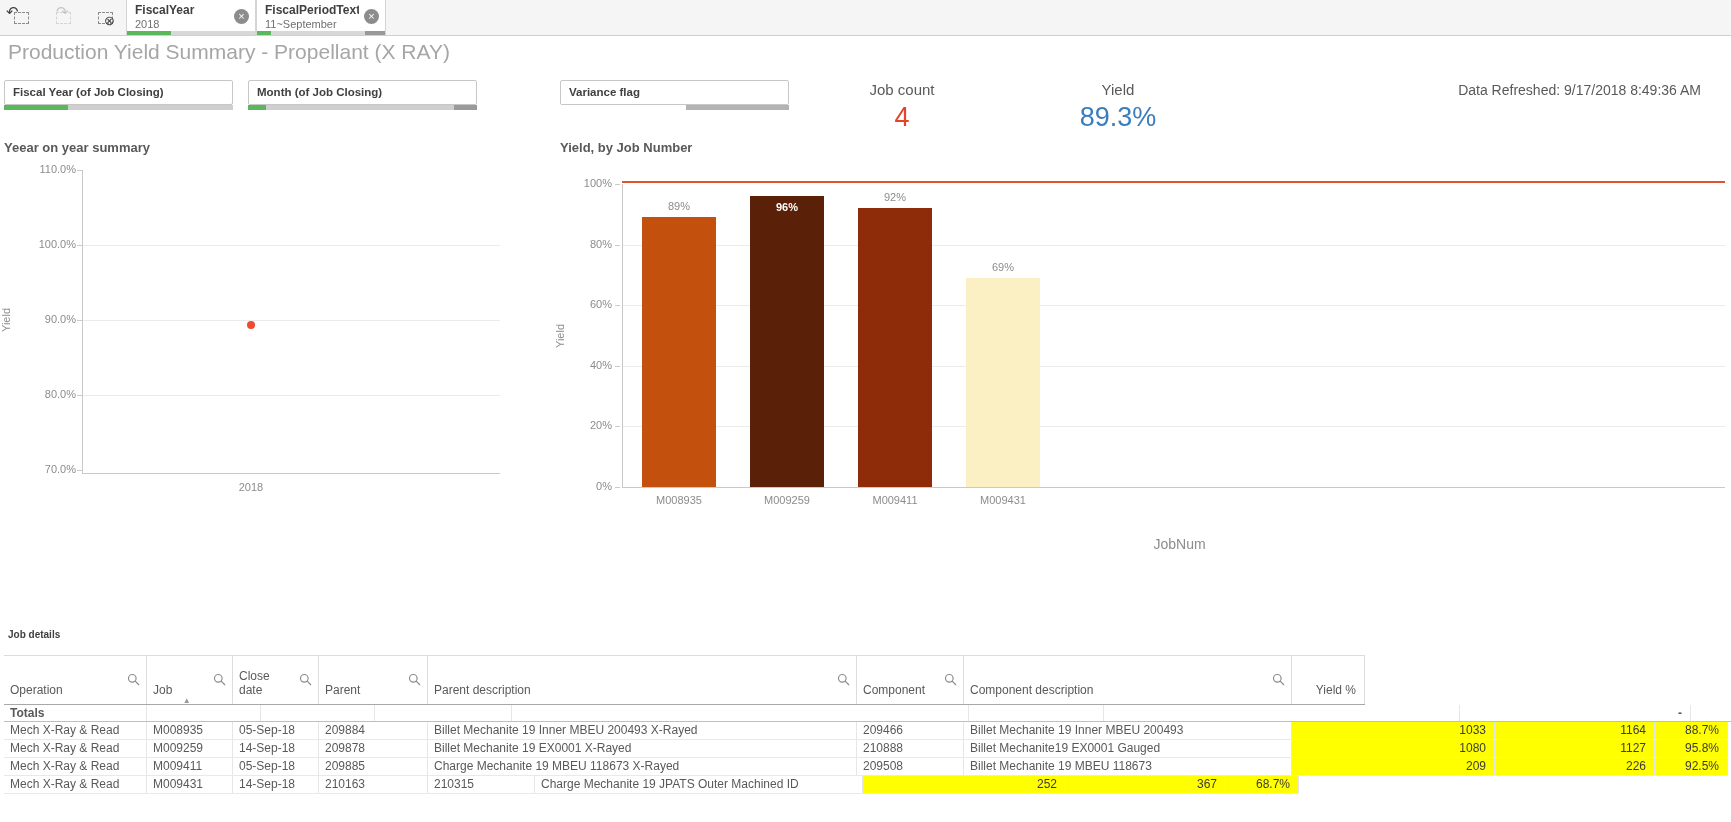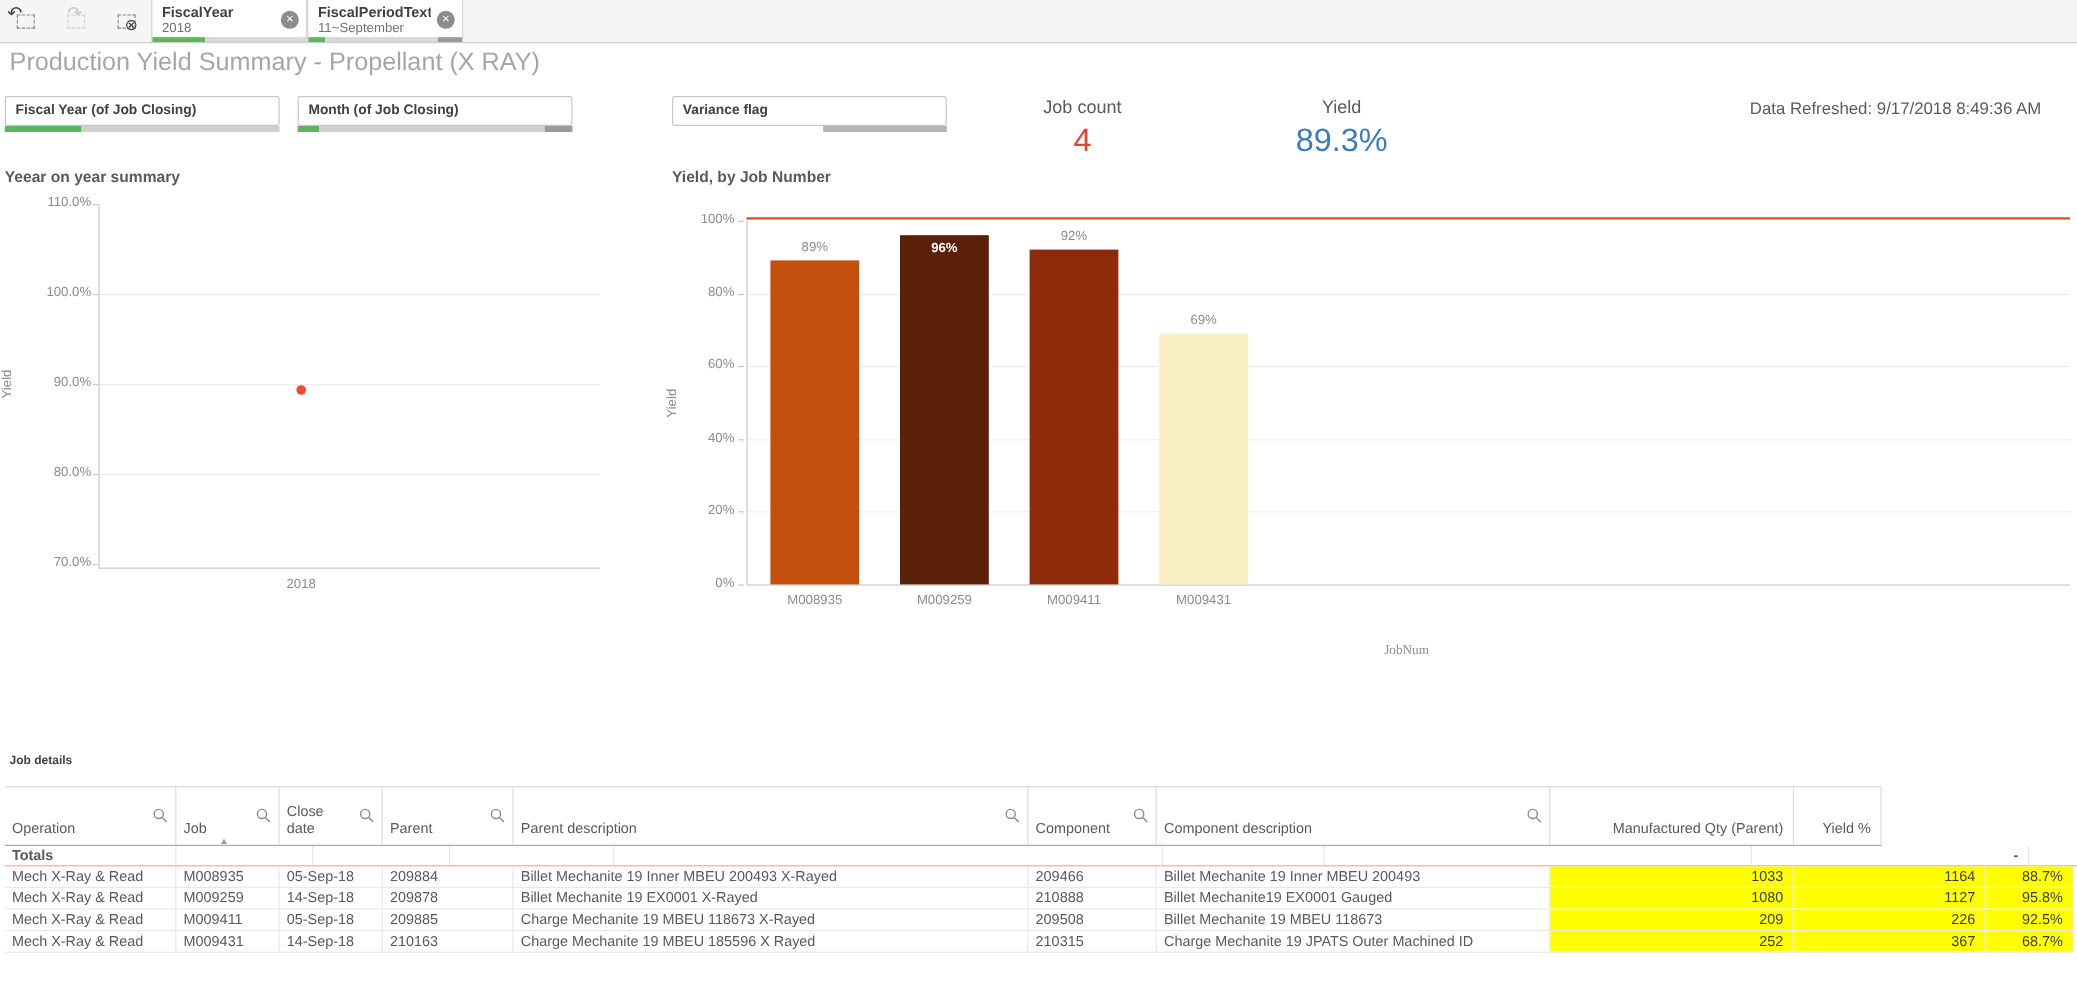--- a/index.html
+++ b/index.html
@@ -38,21 +38,21 @@
   #yoy-chart { left:0; top:138px; width:555px; height:380px; }
   #bar-chart { left:560px; top:138px; width:1171px; height:430px; }
   .chart-title { position:absolute; left:4px; top:2px; font-size:13px; font-weight:bold; color:#595959; }
   #bar-chart .chart-title { left:0; }
   .ytick { position:absolute; width:50px; text-align:right; font-size:11px; color:#8c8c8c; }
   .tickmark { position:absolute; height:1px; background:#c9c9c9; }
   .gridline { position:absolute; height:1px; background:#ebebeb; }
   .axisline-v { position:absolute; width:1px; background:#c9c9c9; }
   .axisline-h { position:absolute; height:1px; background:#c9c9c9; }
   .ylab { position:absolute; font-size:11px; color:#8c8c8c; transform:rotate(-90deg); transform-origin:center; white-space:nowrap; }
-  .xlab { position:absolute; font-size:11px; color:#8c8c8c; white-space:nowrap;font-family:Liberation Serif, serif; }
+  .xlab { position:absolute; font-size:14px; color:#8c8c8c; white-space:nowrap; }
   .dot { position:absolute; width:8px; height:8px; border-radius:50%; }
   .cat-label { position:absolute; width:100px; text-align:center; font-size:11px; color:#8c8c8c; }
   .bar { position:absolute; cursor:pointer; }
   .bar-value { position:absolute; width:74px; text-align:center; font-size:11px; color:#8c8c8c; }
   .bar-value.inside { color:#fff; font-weight:bold; }
   .ref-line { position:absolute; height:2px; }
 
   
   #job-table { position:absolute; left:0; top:625px; width:1731px; height:197px; }
   .table-title { position:absolute; left:8px; top:4px; font-size:10px; font-weight:bold; color:#404040; }
@@ -251,23 +251,20 @@
             <line x1="8.2" y1="8.2" x2="12" y2="12" stroke="#8c8c8c" stroke-width="1.2"></line>
           </svg></span>
       </div>
       <div class="th" style="width: 328px;">
         <div class="th-label">Component description</div>
         <span class="th-search"><svg width="13" height="13" viewBox="0 0 13 13">
             <circle cx="5.3" cy="5.3" r="3.8" fill="none" stroke="#8c8c8c" stroke-width="1.2"></circle>
             <line x1="8.2" y1="8.2" x2="12" y2="12" stroke="#8c8c8c" stroke-width="1.2"></line>
           </svg></span>
       </div>
-      <div class="th num" style="width: 203px;">
-        <div class="th-label">Manufactured Qty (Parent)</div>
-      </div>
       <div class="th num" style="width: 73px;">
         <div class="th-label">Yield %</div>
       </div>
     </div>
     <div class="trow totals" style="top: 80px;">
       <div class="td" style="width: 143px;">Totals</div>
       <div class="td" style="width: 86px;"></div>
       <div class="td" style="width: 86px;"></div>
       <div class="td" style="width: 109px;"></div>
       <div class="td" style="width: 429px;"></div>
@@ -311,20 +308,19 @@
       <div class="td" style="width: 328px;">Billet Mechanite 19 MBEU 118673</div>
       <div class="td num hl" style="width: 203px; background: rgb(255, 255, 0);">209</div>
       <div class="td num hl" style="width: 160px; background: rgb(255, 255, 0);">226</div>
       <div class="td num hl" style="width: 73px; background: rgb(255, 255, 0);">92.5%</div>
     </div>
     <div class="trow" style="top: 151px;">
       <div class="td" style="width: 143px;">Mech X-Ray &amp; Read</div>
       <div class="td" style="width: 86px;">M009431</div>
       <div class="td" style="width: 86px;">14-Sep-18</div>
       <div class="td" style="width: 109px;">210163</div>
-      <div class="td" style="width: 429px;">Charge Mechanite 19 MBEU 185596 X Rayed</div>
       <div class="td" style="width: 107px;">210315</div>
       <div class="td" style="width: 328px;">Charge Mechanite 19 JPATS Outer Machined ID</div>
       <div class="td num hl" style="width: 203px; background: rgb(255, 255, 0);">252</div>
       <div class="td num hl" style="width: 160px; background: rgb(255, 255, 0);">367</div>
       <div class="td num hl" style="width: 73px; background: rgb(255, 255, 0);">68.7%</div>
     </div>
   </div>
 
 </body></html>

